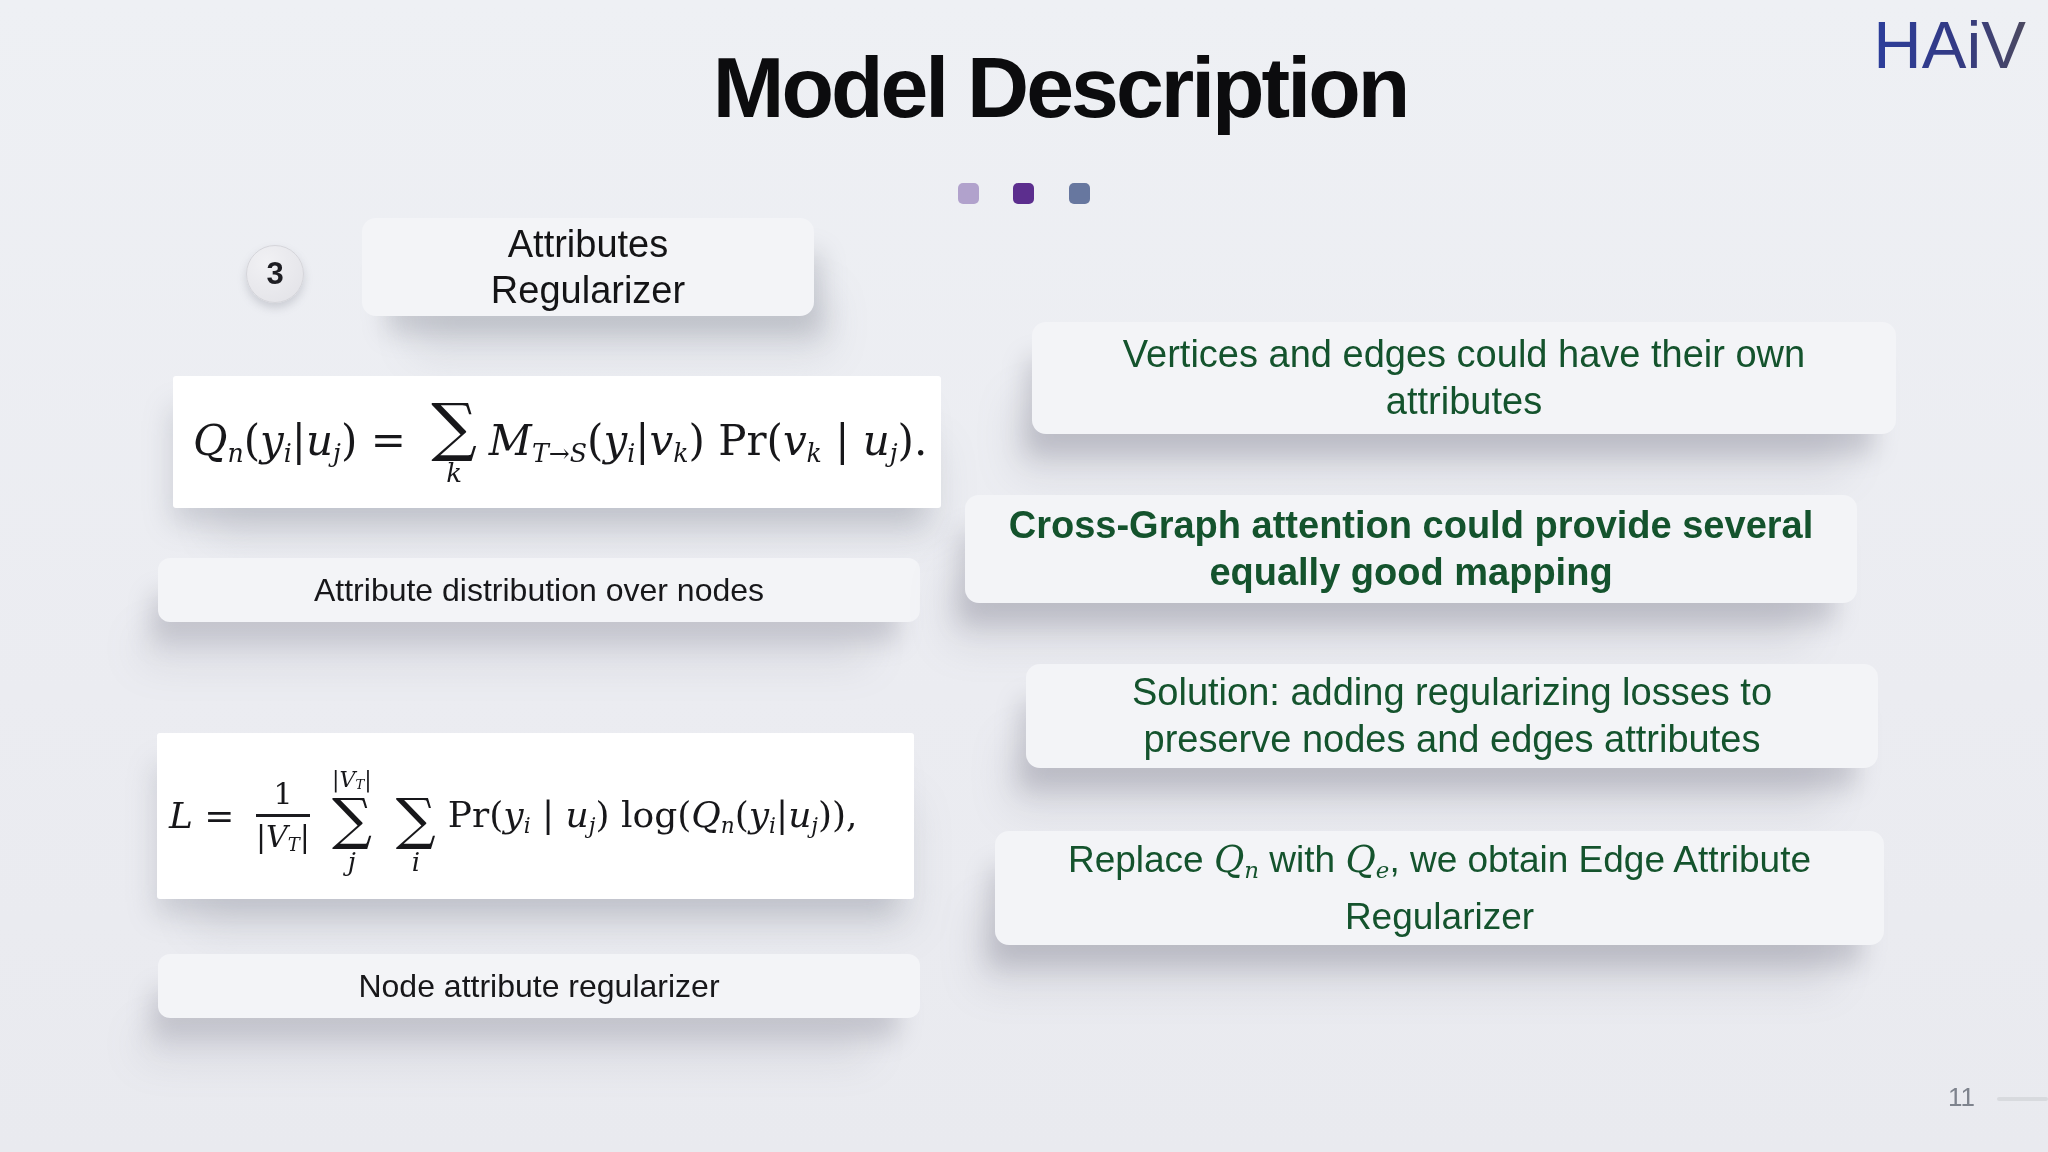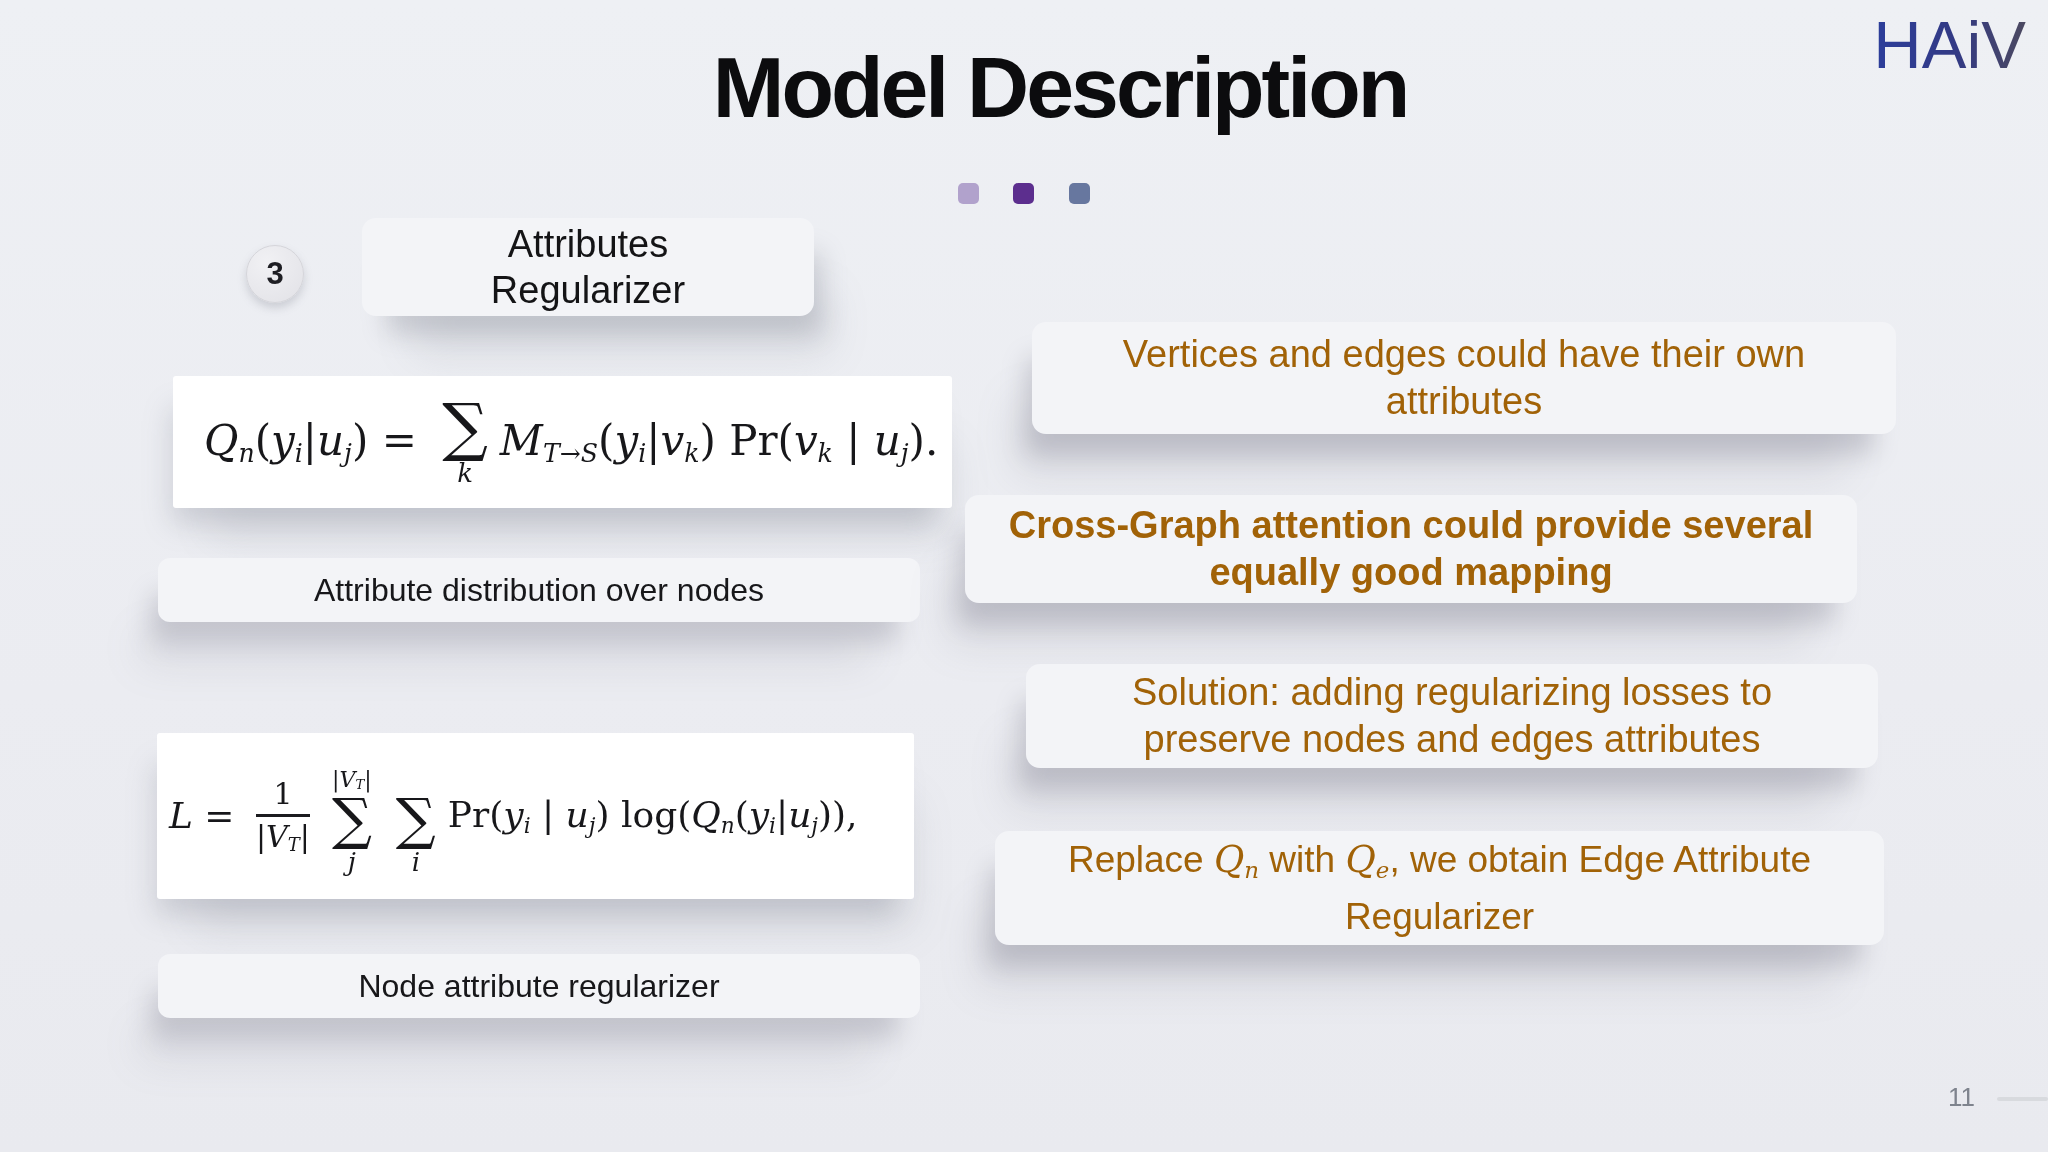--- a/index.html
+++ b/index.html
@@ -30,42 +30,42 @@
   }
   .card .ln{ display:block; }
 
   .heading-card{ left:362px; top:218px; width:452px; height:98px;
     font-size:38px; line-height:46px; color:#141416;
     box-shadow:16px 26px 24px -8px rgba(126,129,143,.30), 34px 56px 40px -18px rgba(126,129,143,.16);}
   .label-card{ font-size:32px; color:#17171a; border-radius:12px; }
   .label1{ left:158px; top:558px; width:762px; height:64px; }
   .label2{ left:158px; top:954px; width:762px; height:64px; }
 
-  .rcard{ font-size:38px; line-height:47px; color:#a16207; }
+  .rcard{ font-size:38px; line-height:47px; color:#14532d; }
   .rcard1{ left:1032px; top:322px; width:864px; height:112px; }
   .rcard2{ left:965px;  top:495px; width:892px; height:108px;font-weight:bold; }
   .rcard3{ left:1026px; top:664px; width:852px; height:104px; }
   .rcard4{ left:995px;  top:831px; width:889px; height:114px; font-size:37px; }
 
   
   .badge{
     position:absolute; left:246px; top:245px; width:56px; height:56px; border-radius:50%;
     background:radial-gradient(circle at 35% 30%,#f1f1f4,#e1e1e6);
     border:1px solid #d5d5da; box-shadow:0 5px 9px rgba(120,122,136,.28);
     display:flex; align-items:center; justify-content:center;
     font-size:31px; font-weight:bold; color:#1e1e23;
   }
 
   
   .formula-box{
     position:absolute; background:#ffffff; border-radius:3px;
     display:flex; align-items:center;
     box-shadow:-10px 24px 26px -8px rgba(126,129,143,.28), 18px 48px 40px -20px rgba(126,129,143,.16);
   }
-  .fbox1{ left:173px; top:376px; width:748px; height:132px; padding-left:31px; }
+  .fbox1{ left:173px; top:376px; width:748px; height:132px; padding-left:20px; }
   .fbox2{ left:157px; top:733px; width:745px; height:166px; padding-left:12px; }
 
   .formula{ font-family:"DejaVu Serif", serif; color:#17171a; display:flex; align-items:center; white-space:pre; }
   .f1{ font-size:42px; }
   .f2{ font-size:36px; }
   .it{ font-style:italic; }
   .rm{ font-style:normal; }
   .s{ font-style:italic; font-size:0.60em; vertical-align:-0.28em; }
   .run{ display:inline-block; }
 

